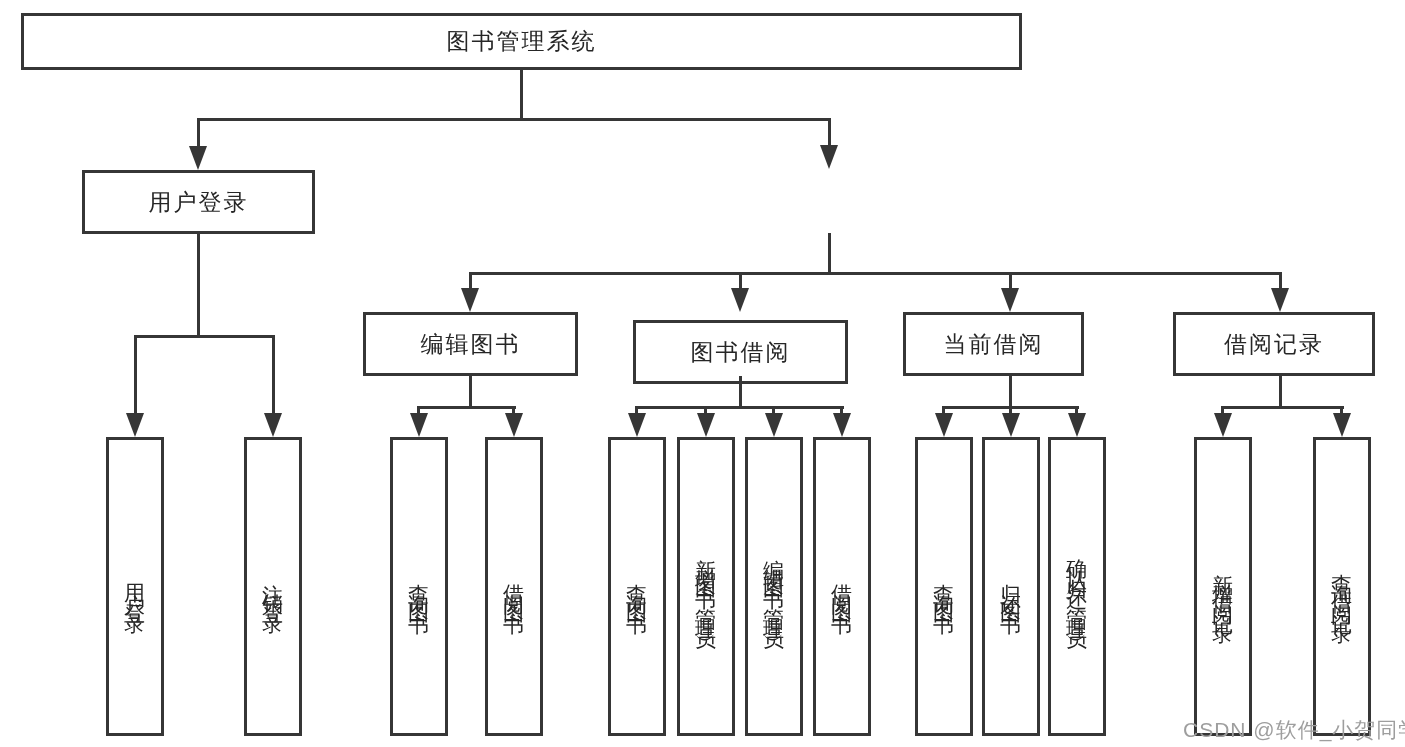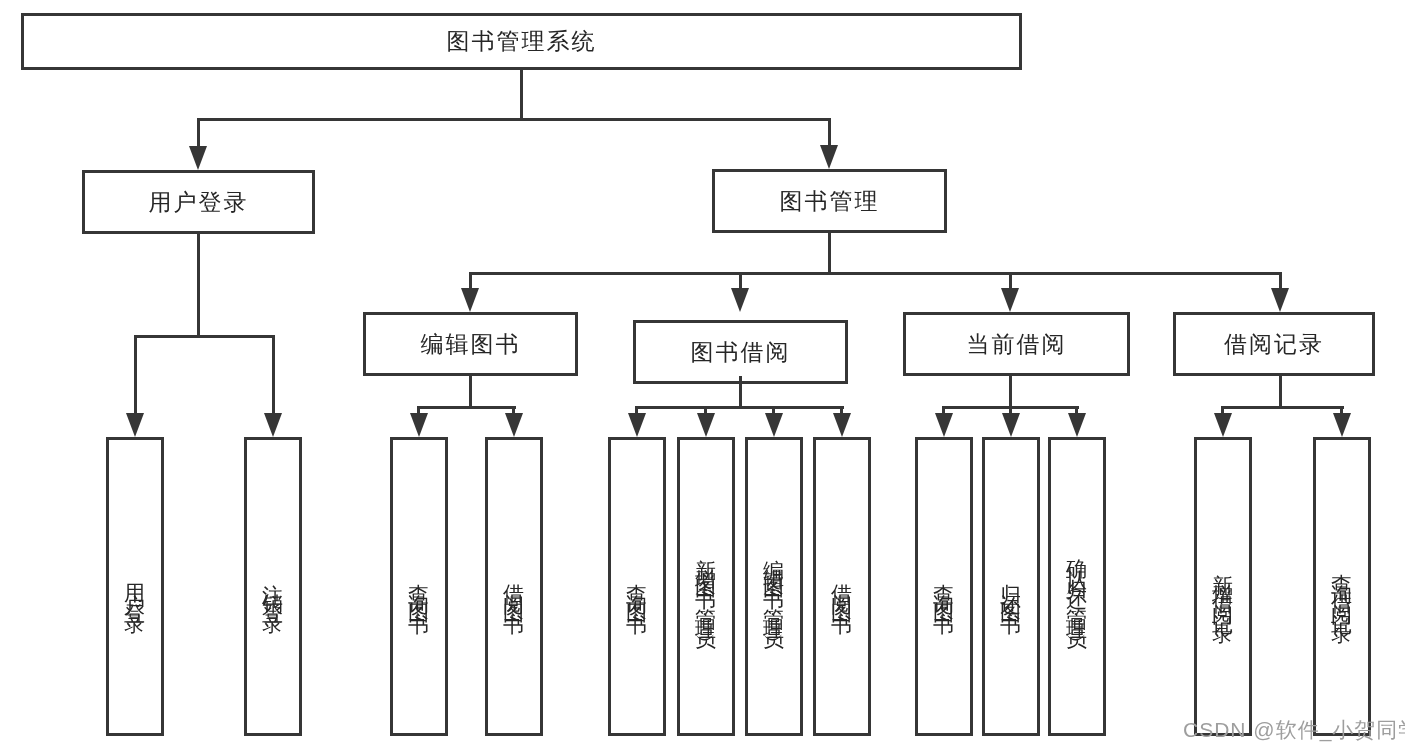--- a/index.html
+++ b/index.html
@@ -41,31 +41,28 @@
 
 <div id="stage">
 
   <div class="box hbox" style="left:21px;top:13px;width:1001px;height:57px">
     <span class="lbl">图书管理系统</span>
   </div>
 
   <div class="box hbox" style="left:82px;top:170px;width:233px;height:64px">
     <span class="lbl">用户登录</span>
   </div>
-  <div class="box hbox" style="left:712px;top:169px;width:235px;height:64px">
-    <span class="lbl">图书管理</span>
-  </div>
 
   <div class="box hbox" style="left:363px;top:312px;width:215px;height:64px">
     <span class="lbl">编辑图书</span>
   </div>
   <div class="box hbox" style="left:633px;top:320px;width:215px;height:64px">
     <span class="lbl">图书借阅</span>
   </div>
-  <div class="box hbox" style="left:903px;top:312px;width:227px;height:64px">
+  <div class="box hbox" style="left:903px;top:312px;width:181px;height:64px">
     <span class="lbl">当前借阅</span>
   </div>
   <div class="box hbox" style="left:1173px;top:312px;width:202px;height:64px">
     <span class="lbl">借阅记录</span>
   </div>
 
   <div class="box vbox" style="left:106px;top:437px;width:58px;height:299px">
     <span class="lbl">用户登录</span>
   </div>
   <div class="box vbox" style="left:244px;top:437px;width:58px;height:299px">

